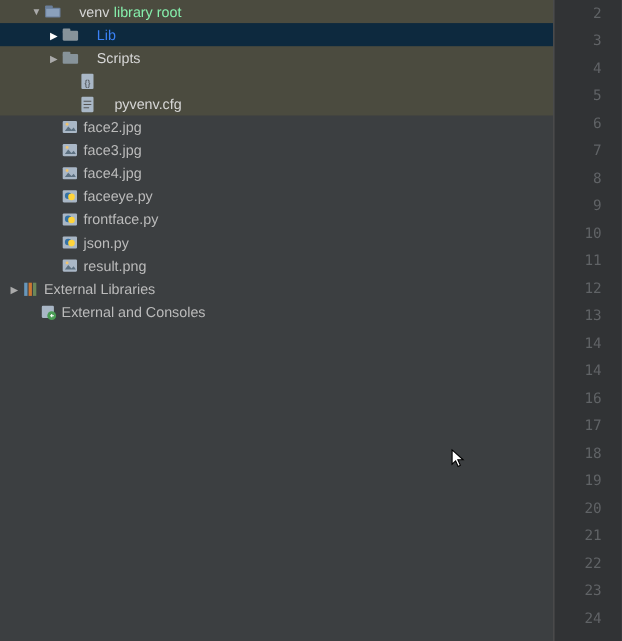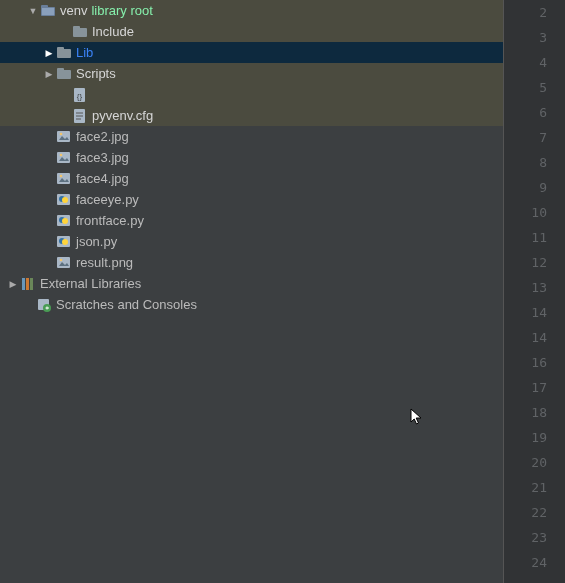--- a/index.html
+++ b/index.html
@@ -41,21 +41,21 @@
     cursor: pointer;
   }
   .row.selected {
     background: #0d293e;
     color: #ffffff;
   }
   .venv-group {
     background: #4b4b3f;
   }
   .venv-group .row { color: #c8c296; }
-  .venv-group .row .label { color: #d6d6d6; }
+  .venv-group .row .label { color: #d6d6d6; margin-left: 12px; }
   .venv-group .row.selected { background: #0d293e; }
   .venv-group .row.selected .label { color: #3b82f6; }
 
   .indent { display:inline-block; height:1px; }
   .arrow {
     width: 10px;
     display:inline-flex;
     justify-content:center;
     align-items:center;
     margin-right: 2px;
@@ -93,31 +93,20 @@
         <span class="icon">
           <svg width="16" height="14">
             <rect x="1" y="3" width="14" height="9" rx="1" fill="#6a7f9b"></rect>
             <rect x="1" y="1" width="7" height="4" rx="1" fill="#6a7f9b"></rect>
             <rect x="2" y="4" width="12" height="7" fill="#8aa0bc"></rect>
           </svg>
         </span>
         <span class="label">venv</span>
         <span class="suffix">library root</span>
       </div>
-      <div class="row">
-        <span class="indent" style="width: 60px;"></span>
-        <span class="arrow"></span>
-        <span class="icon">
-          <svg width="16" height="14">
-            <rect x="1" y="3" width="14" height="9" rx="1" fill="#87939a"></rect>
-            <rect x="1" y="1" width="7" height="4" rx="1" fill="#87939a"></rect>
-          </svg>
-        </span>
-        <span class="label">Include</span>
-      </div>
       <div class="row selected">
         <span class="indent" style="width: 44px;"></span>
         <span class="arrow">▶</span>
         <span class="icon">
           <svg width="16" height="14">
             <rect x="1" y="3" width="14" height="9" rx="1" fill="#87939a"></rect>
             <rect x="1" y="1" width="7" height="4" rx="1" fill="#87939a"></rect>
           </svg>
         </span>
         <span class="label">Lib</span>
@@ -256,21 +245,21 @@
     <div class="row">
       <span class="indent" style="width: 24px;"></span>
       <span class="arrow"></span>
       <span class="icon">
         <svg width="16" height="16">
           <rect x="2" y="2" width="11" height="11" rx="1" fill="#a9b7c6"></rect>
           <circle cx="11" cy="11" r="4" fill="#499c54"></circle>
           <path d="M9.5 11 L13 11 M11 9.5 L11 12.5" stroke="#fff" stroke-width="1"></path>
         </svg>
       </span>
-      <span class="label">Scratches and Consoles</span>
+      <span class="label">External and Consoles</span>
     </div>
   </div>
 <div class="gutter" id="gutter">
     <div>2</div>
     <div>3</div>
     <div>4</div>
     <div>5</div>
     <div>6</div>
     <div>7</div>
     <div>8</div>

